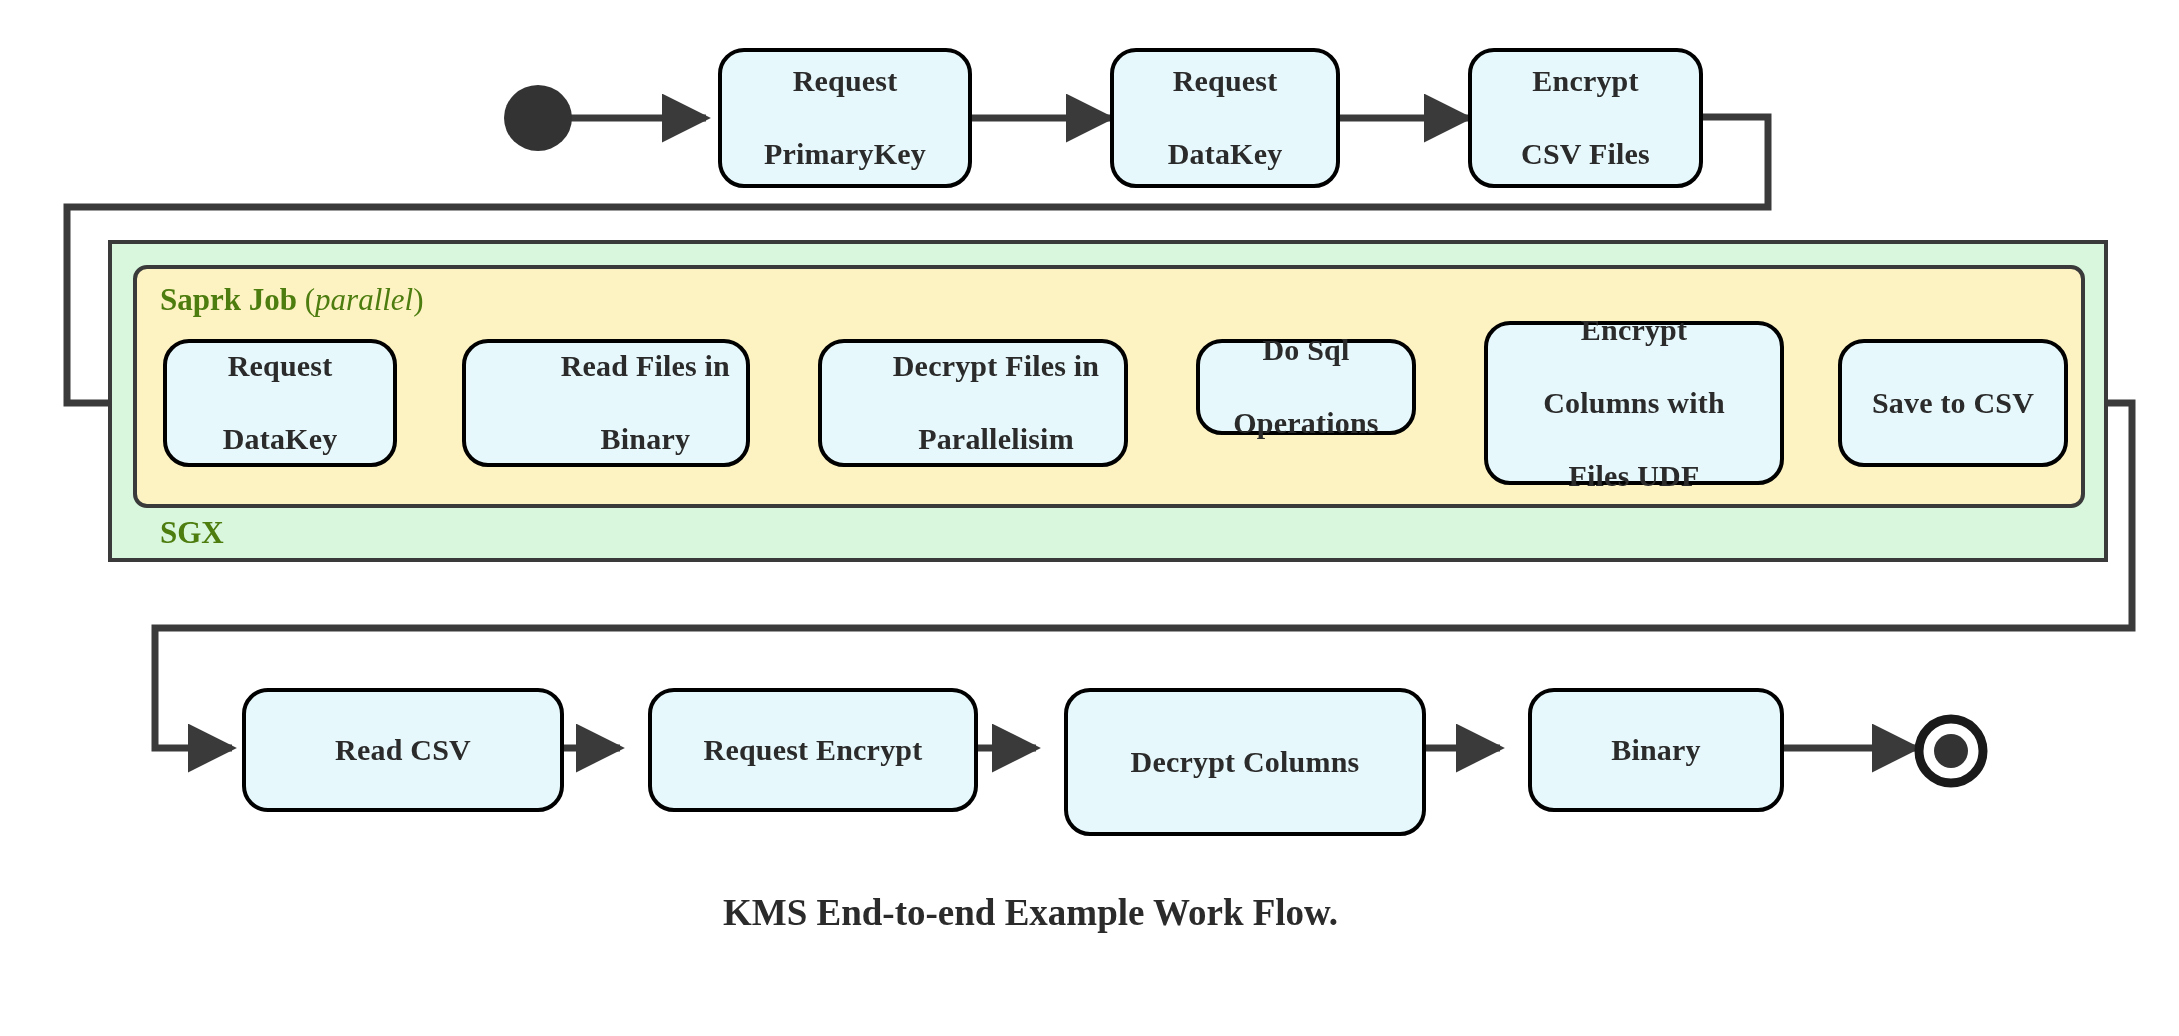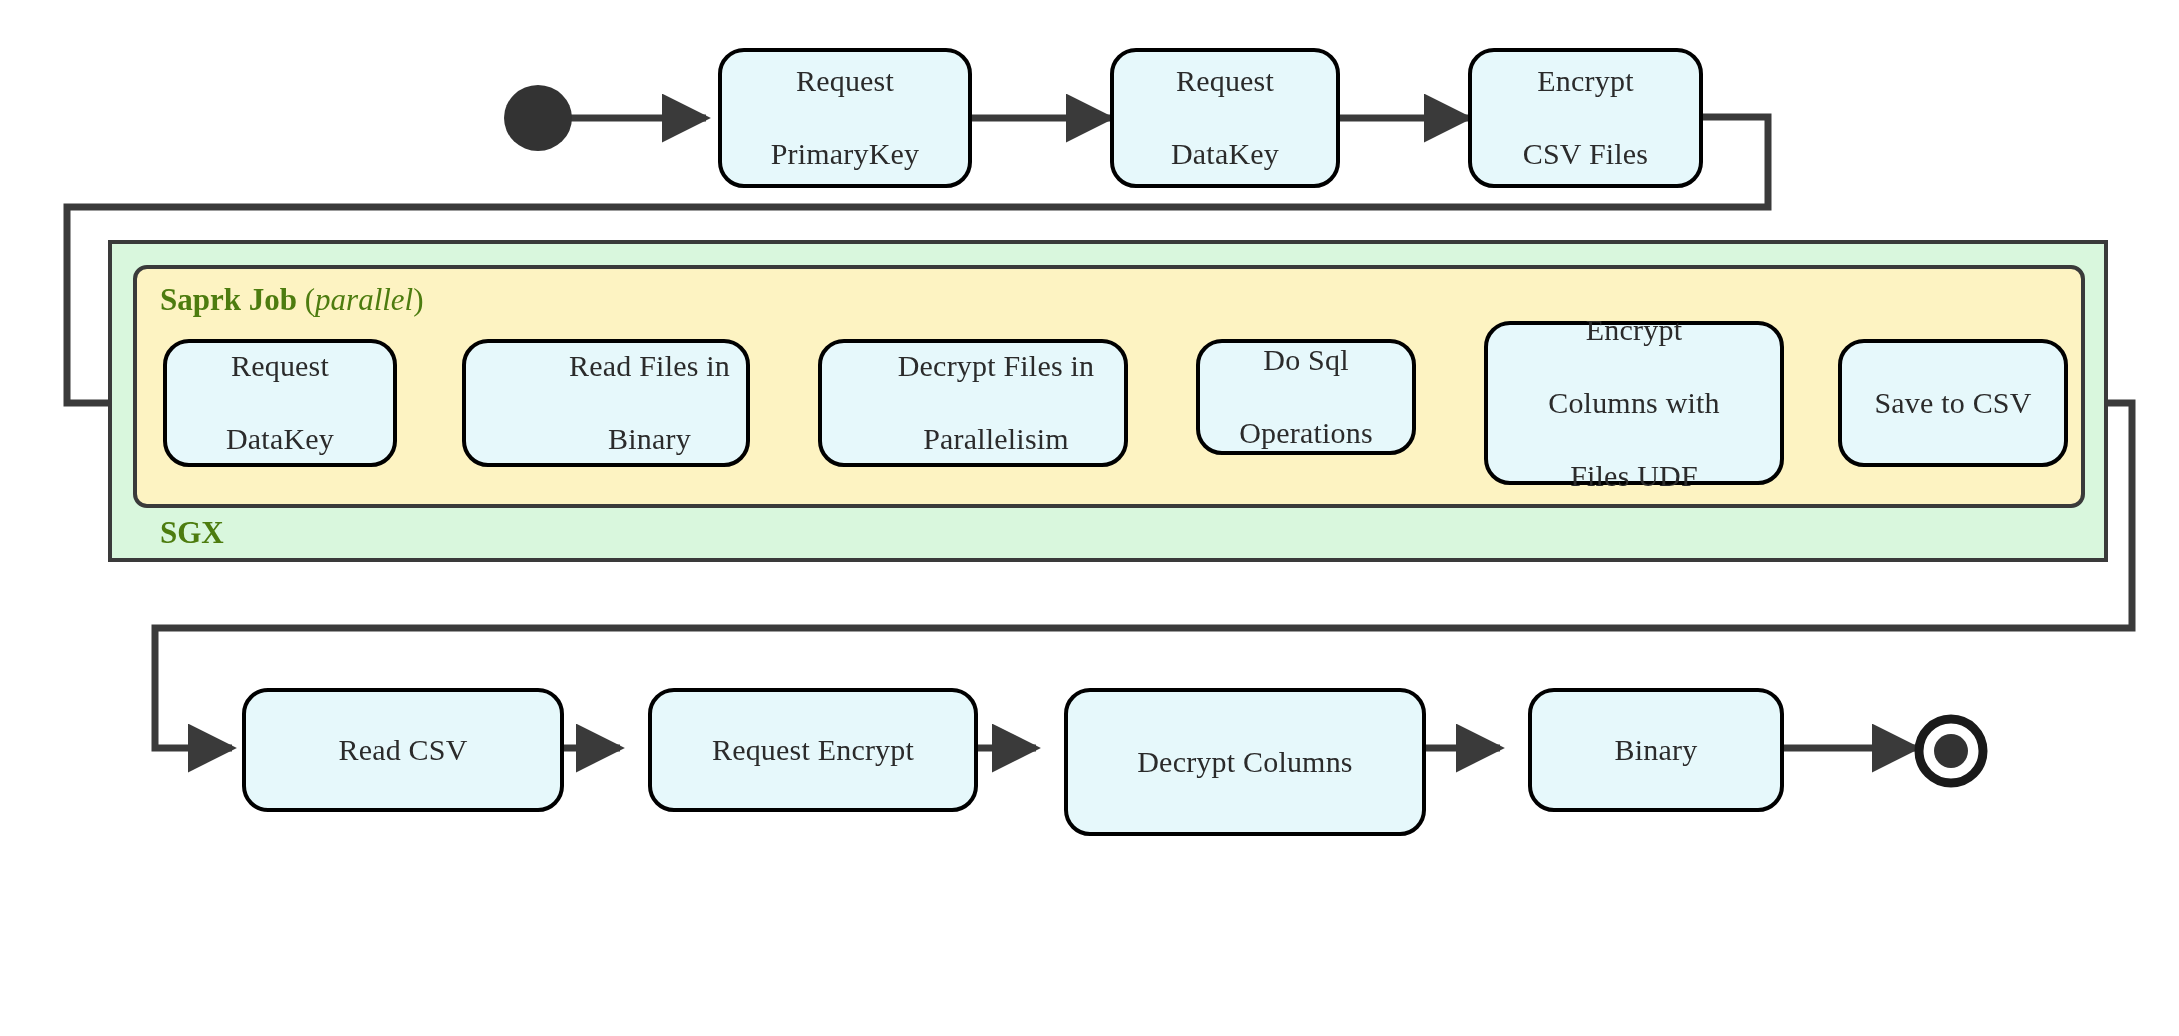--- a/index.html
+++ b/index.html
@@ -29,21 +29,21 @@
     position: absolute;
     box-sizing: border-box;
     background: #e6f8fb;
     border: 4px solid #000000;
     border-radius: 26px;
     display: flex;
     align-items: center;
     justify-content: center;
     text-align: center;
     color: #2b2b2b;
-    font-weight: normal;
+    font-weight: bold;
     font-size: 30px;
     line-height: 1.22;
     letter-spacing: 0.2px;
     z-index: 3;
   }
   .node span { display: block; padding: 0 8px; }
 
   .container-sgx {
     position: absolute;
     box-sizing: border-box;
@@ -153,21 +153,21 @@
 
   <div class="node" style="left:163px; top:339px; width:234px; height:128px;">
       <span><span>Request</span><br><span>DataKey</span></span>
     </div>
   <div class="node" style="left:462px; top:339px; width:288px; height:128px;justify-content:flex-end;">
       <span><span>Read Files in</span><br><span>Binary</span></span>
     </div>
   <div class="node" style="left:818px; top:339px; width:310px; height:128px;padding-left:46px;">
       <span><span>Decrypt Files in</span><br><span>Parallelisim</span></span>
     </div>
-  <div class="node" style="left:1196px; top:339px; width:220px; height:116px;">
+  <div class="node" style="left:1196px; top:339px; width:220px; height:96px;">
       <span><span>Do Sql</span><br><span>Operations</span></span>
     </div>
   <div class="node" style="left:1484px; top:321px; width:300px; height:164px;">
       <span><span>Encrypt</span><br><span>Columns with</span><br><span>Files UDF</span></span>
     </div>
   <div class="node" style="left:1838px; top:339px; width:230px; height:128px;">
       <span>
         <span>Save to CSV</span>
       </span>
     </div>
@@ -186,14 +186,15 @@
       <span>
         <span>Decrypt Columns</span>
       </span>
     </div>
   <div class="node" style="left:1528px; top:688px; width:256px; height:124px;">
       <span>
         <span>Binary</span>
       </span>
     </div>
 
+  <div class="caption" style="left:723px; top:891px;">KMS End-to-end Example Work Flow.</div>
 
 </div>
 
 </body></html>

